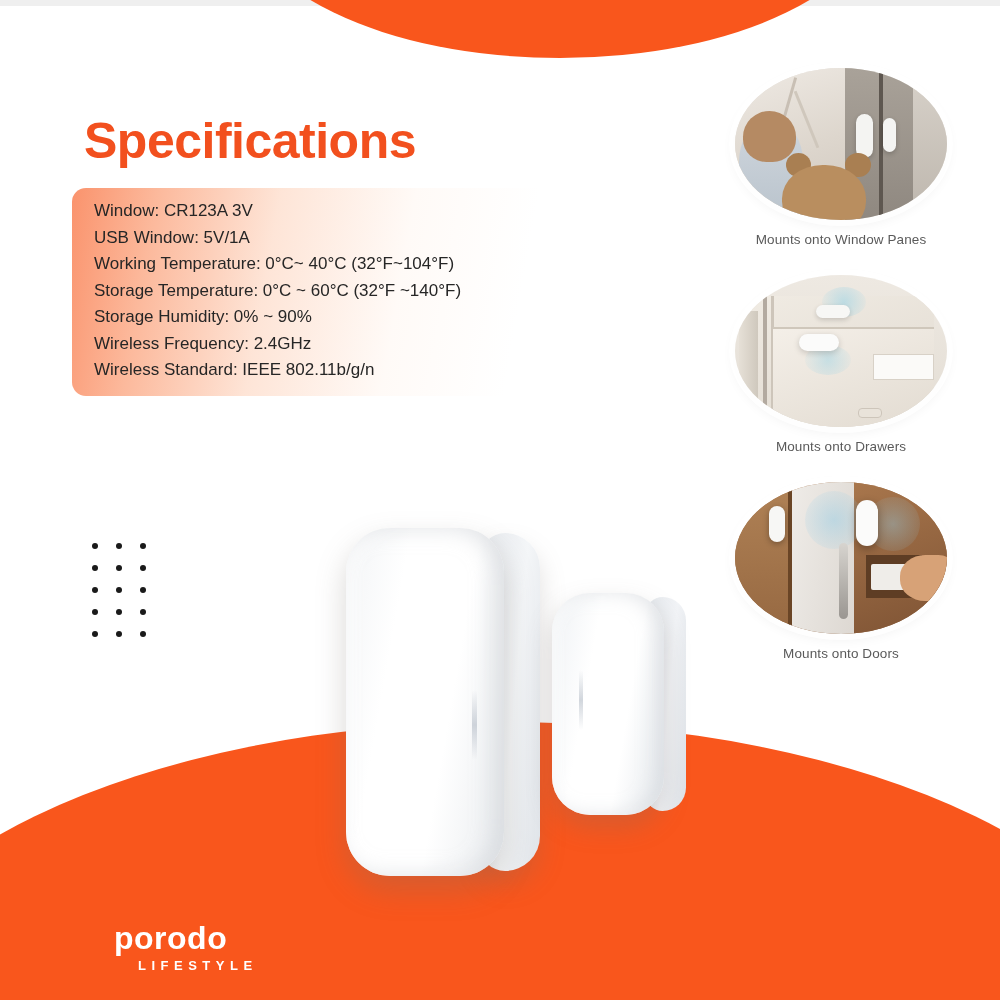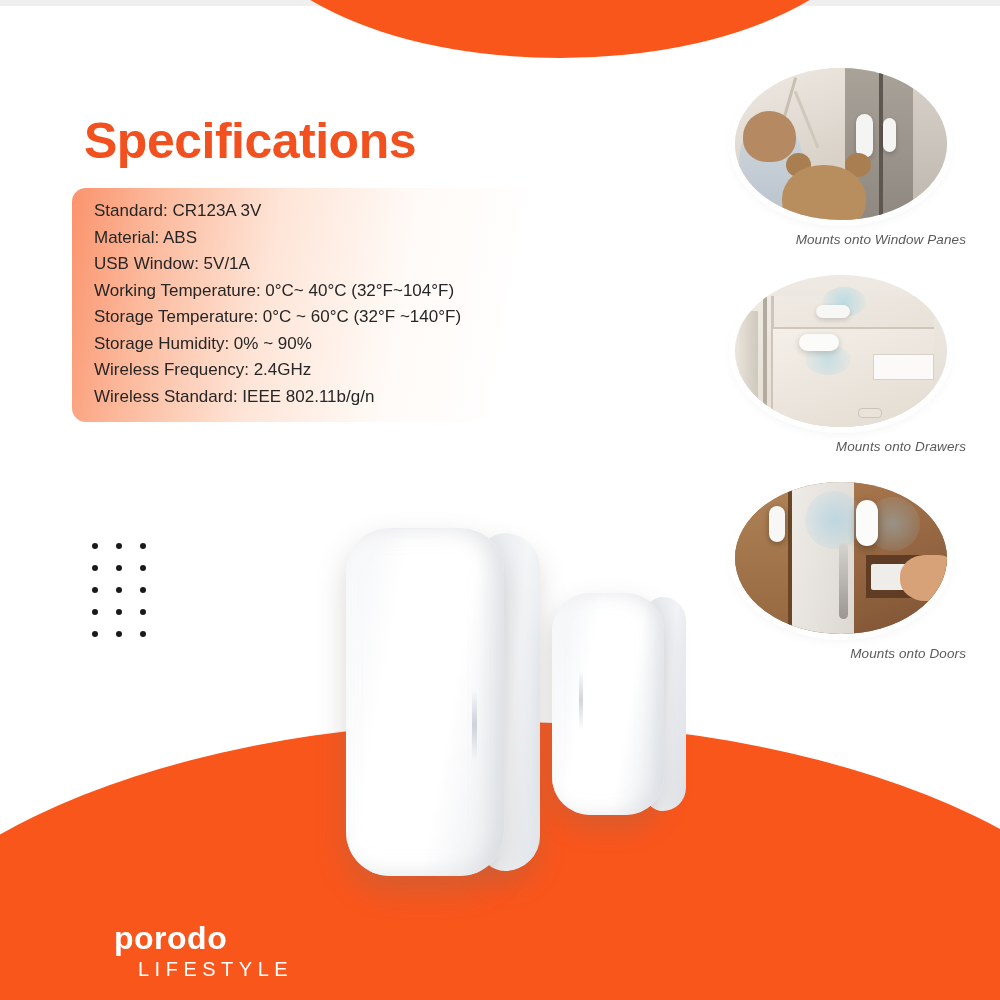--- a/index.html
+++ b/index.html
@@ -190,22 +190,21 @@
   
   .thumbs {
     position: absolute;
     right: 38px;
     top: 68px;
     width: 250px;
     z-index: 6;
   }
   .thumb-card {
     margin-bottom: 28px;
-    text-align: right;
-    font-style: italic;
+    text-align: center;
   }
   .thumb-ellipse {
     position: relative;
     width: 212px;
     height: 152px;
     margin: 0 auto;
     border-radius: 50%;
     overflow: hidden;
     box-shadow: 0 0 0 6px rgba(255,255,255,0.85),
                 0 4px 14px rgba(0,0,0,0.07);
@@ -305,42 +304,41 @@
   .logo-main {
     font-size: 32px;
     font-weight: 700;
     color: #ffffff;
     letter-spacing: 0.5px;
     line-height: 1;
   }
   .logo-sub {
     margin-top: 5px;
     margin-left: 24px;
-    font-size: 20px;
-    font-weight: 400;
+    font-size: 13px;
+    font-weight: 700;
     color: #ffffff;
     letter-spacing: 5.5px;
     line-height: 1;
   }
 </style>
 </head>
 <body>
 
 <div id="canvas">
 
   <div class="top-strip"></div>
 
   <div class="blob-top"></div>
   <div class="blob-bottom"></div>
 
   <h1 class="page-title">Specifications</h1>
 
   <div class="spec-panel">
-    <div class="spec-line">Standard: CR123A 3V</div>
-    <div class="spec-line">Material: ABS</div>
+    <div class="spec-line">Window: CR123A 3V</div>
     <div class="spec-line">USB Window: 5V/1A</div>
     <div class="spec-line">Working Temperature: 0°C~ 40°C (32°F~104°F)</div>
     <div class="spec-line">Storage Temperature: 0°C ~ 60°C (32°F ~140°F)</div>
     <div class="spec-line">Storage Humidity: 0% ~ 90%</div>
     <div class="spec-line">Wireless Frequency: 2.4GHz</div>
     <div class="spec-line">Wireless Standard:  IEEE 802.11b/g/n</div>
   </div>
 
   <div class="dot-grid">
     <i></i>

